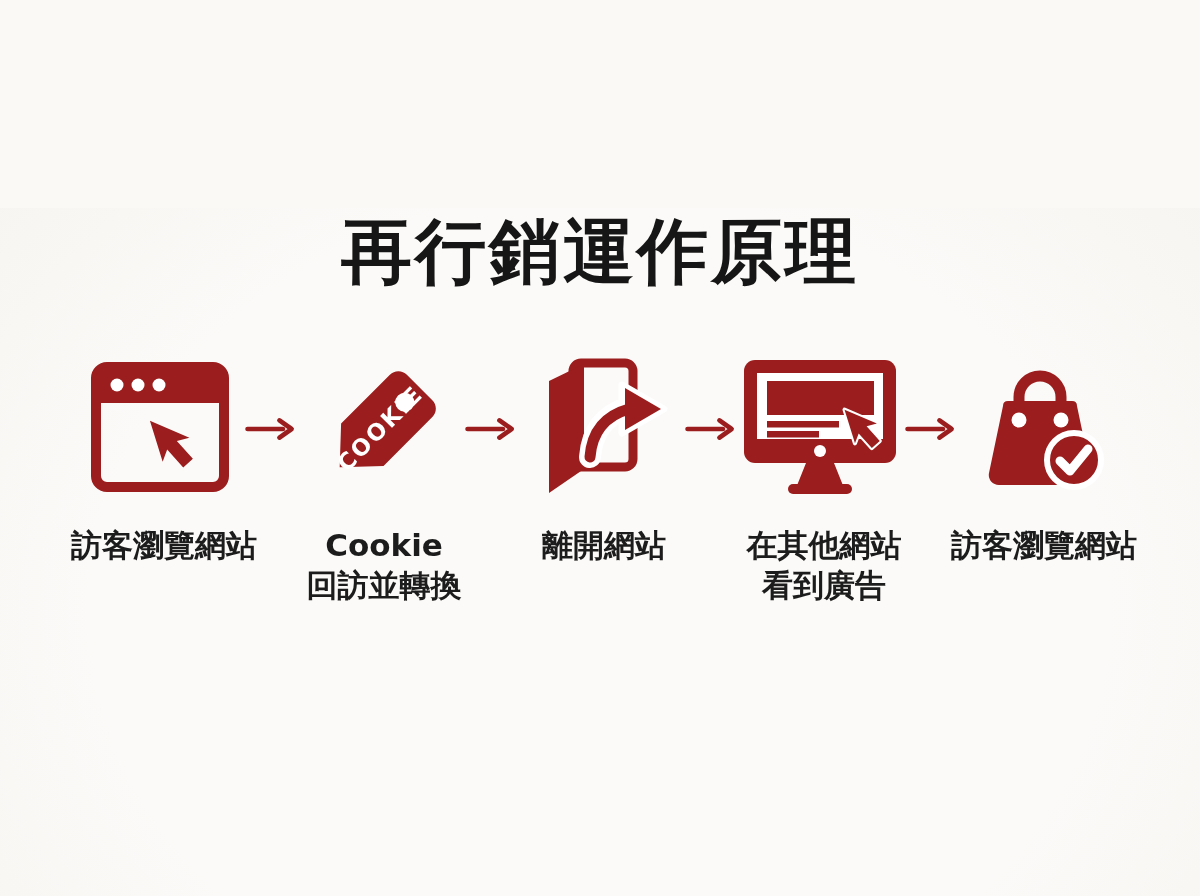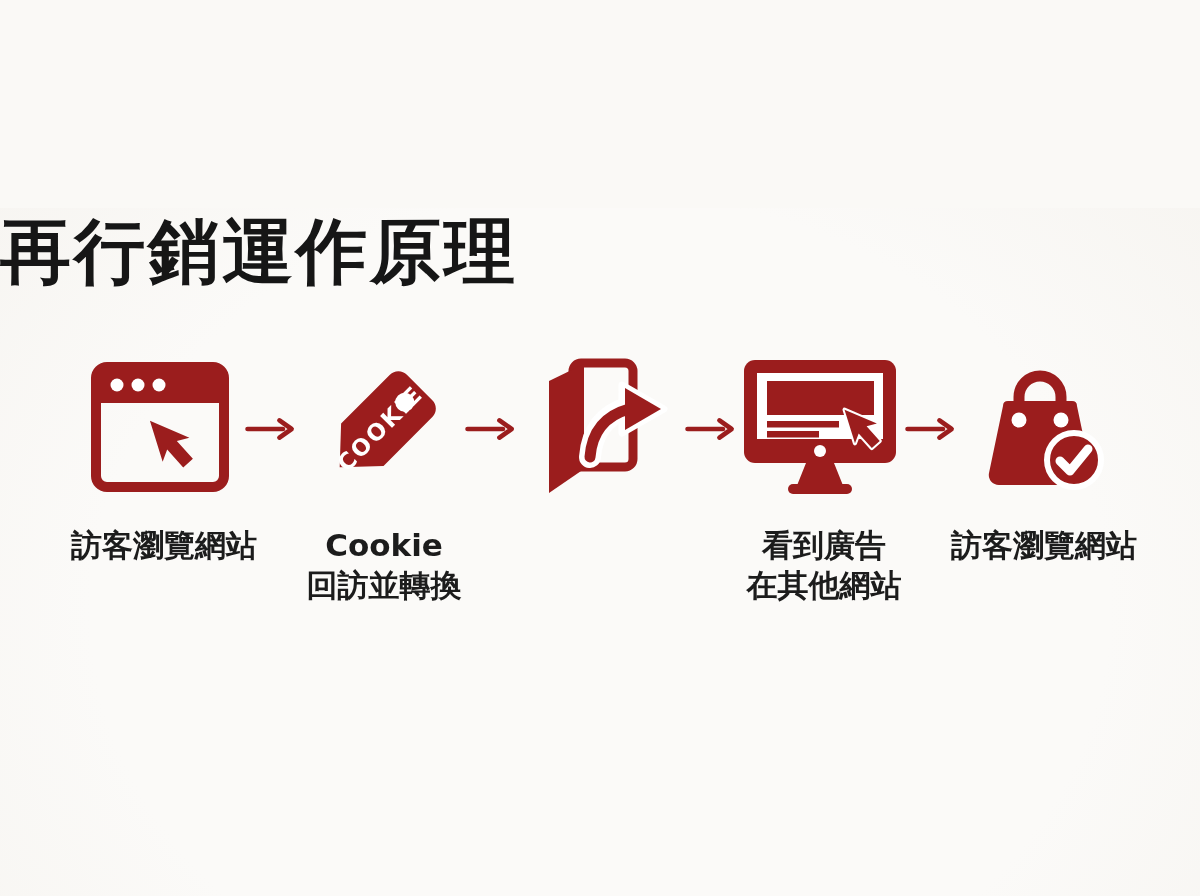--- a/index.html
+++ b/index.html
@@ -15,21 +15,21 @@
     font-family:"DejaVu Sans","Liberation Sans",sans-serif;
     overflow:hidden;
   }
   .canvas{
     position:relative;
     width:1200px;height:896px;
     background:radial-gradient(ellipse at 50% 45%, #fbfaf8 60%, #f6f4f0 100%);
   }
   .title{
     margin-top:208px;
-    text-align:left;
+    text-align:center;
     font-size:71px;
     font-weight:900;
     letter-spacing:3px;
     color:var(--title-color);
     line-height:1.25;
   }
   .flow{
     margin-top:56px;
     display:flex;
     flex-direction:row;
@@ -144,20 +144,24 @@
           <rect class="s" x="43" y="8" width="60" height="104" rx="8" stroke-width="9"></rect>
           <path class="f" d="M19,26 L54,9 L54,114 L19,138 Z"></path>
           <g>
             <path class="sw" d="M60,102 Q63,64 97,53" stroke-width="22" stroke-linecap="round"></path>
             <path class="f" d="M92,30 L134,54 L92,78 Z" stroke="#ffffff" stroke-width="7" stroke-linejoin="round"></path>
             <path class="s" d="M60,102 Q63,64 99,54" stroke-width="11" stroke-linecap="round"></path>
             <path class="f" d="M95,33 L131,54 L95,75 Z"></path>
           </g>
         </svg>
       </div>
+      <div class="step-label">
+        <span class="step-line">離開網站</span>
+
+      </div>
     </div>
 
     <div class="arrow-box">
       <svg width="58" height="28" viewBox="0 0 58 28">
         <path class="s" d="M3,14 H44" stroke-width="5.5" stroke-linecap="round"></path>
         <path class="s" d="M40,4 L54,14 L40,24" stroke-width="5.5" stroke-linecap="round" stroke-linejoin="round"></path>
       </svg>
     </div>
 
     <div class="step">
@@ -170,22 +174,22 @@
           <rect class="f" x="27" y="75" width="52" height="6.5"></rect>
           <g transform="translate(121,72) rotate(-42) scale(0.82)">
             <path class="f" d="M0,-30 L-18,9 L-6.5,3 L-6.5,27 L6.5,27 L6.5,3 L18,9 Z" stroke="#ffffff" stroke-width="5" paint-order="stroke" stroke-linejoin="round"></path>
           </g>
           <circle class="fw" cx="80" cy="95" r="6"></circle>
           <path class="f" d="M66,107 L94,107 L104,132 L56,132 Z"></path>
           <rect class="f" x="48" y="128" width="64" height="10" rx="5"></rect>
         </svg>
       </div>
       <div class="step-label">
+        <span class="step-line">在其他網站</span>
         <span class="step-line">看到廣告</span>
-        <span class="step-line">在其他網站</span>
       </div>
     </div>
 
     <div class="arrow-box">
       <svg width="58" height="28" viewBox="0 0 58 28">
         <path class="s" d="M3,14 H44" stroke-width="5.5" stroke-linecap="round"></path>
         <path class="s" d="M40,4 L54,14 L40,24" stroke-width="5.5" stroke-linecap="round" stroke-linejoin="round"></path>
       </svg>
     </div>
 

